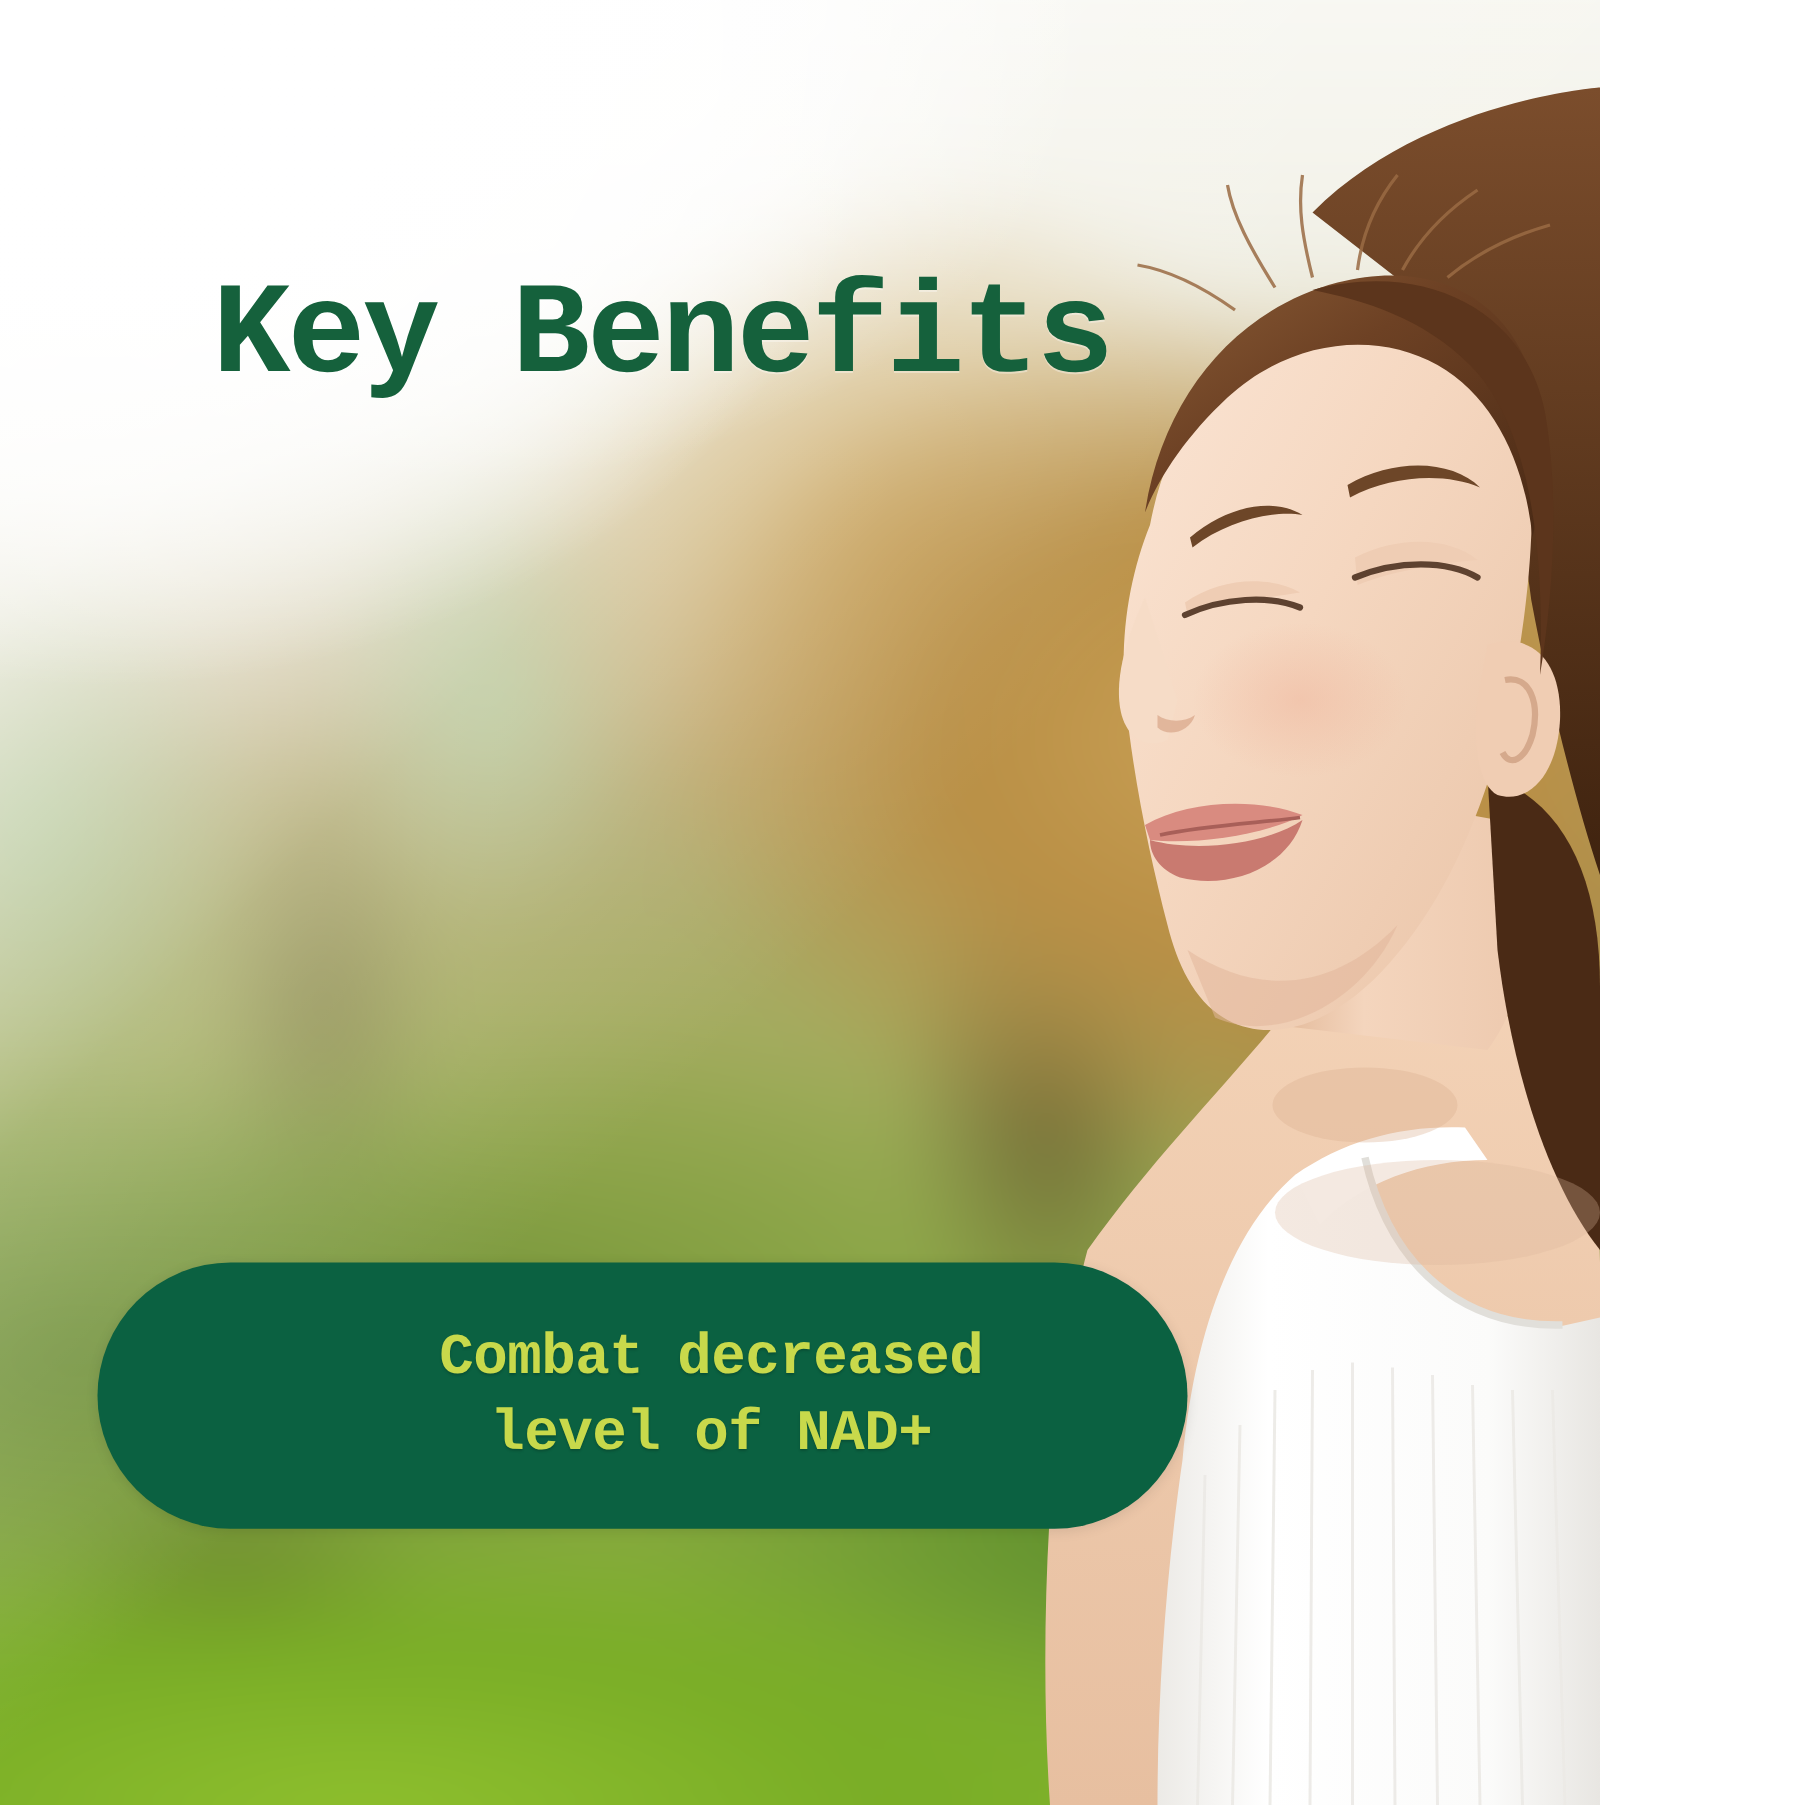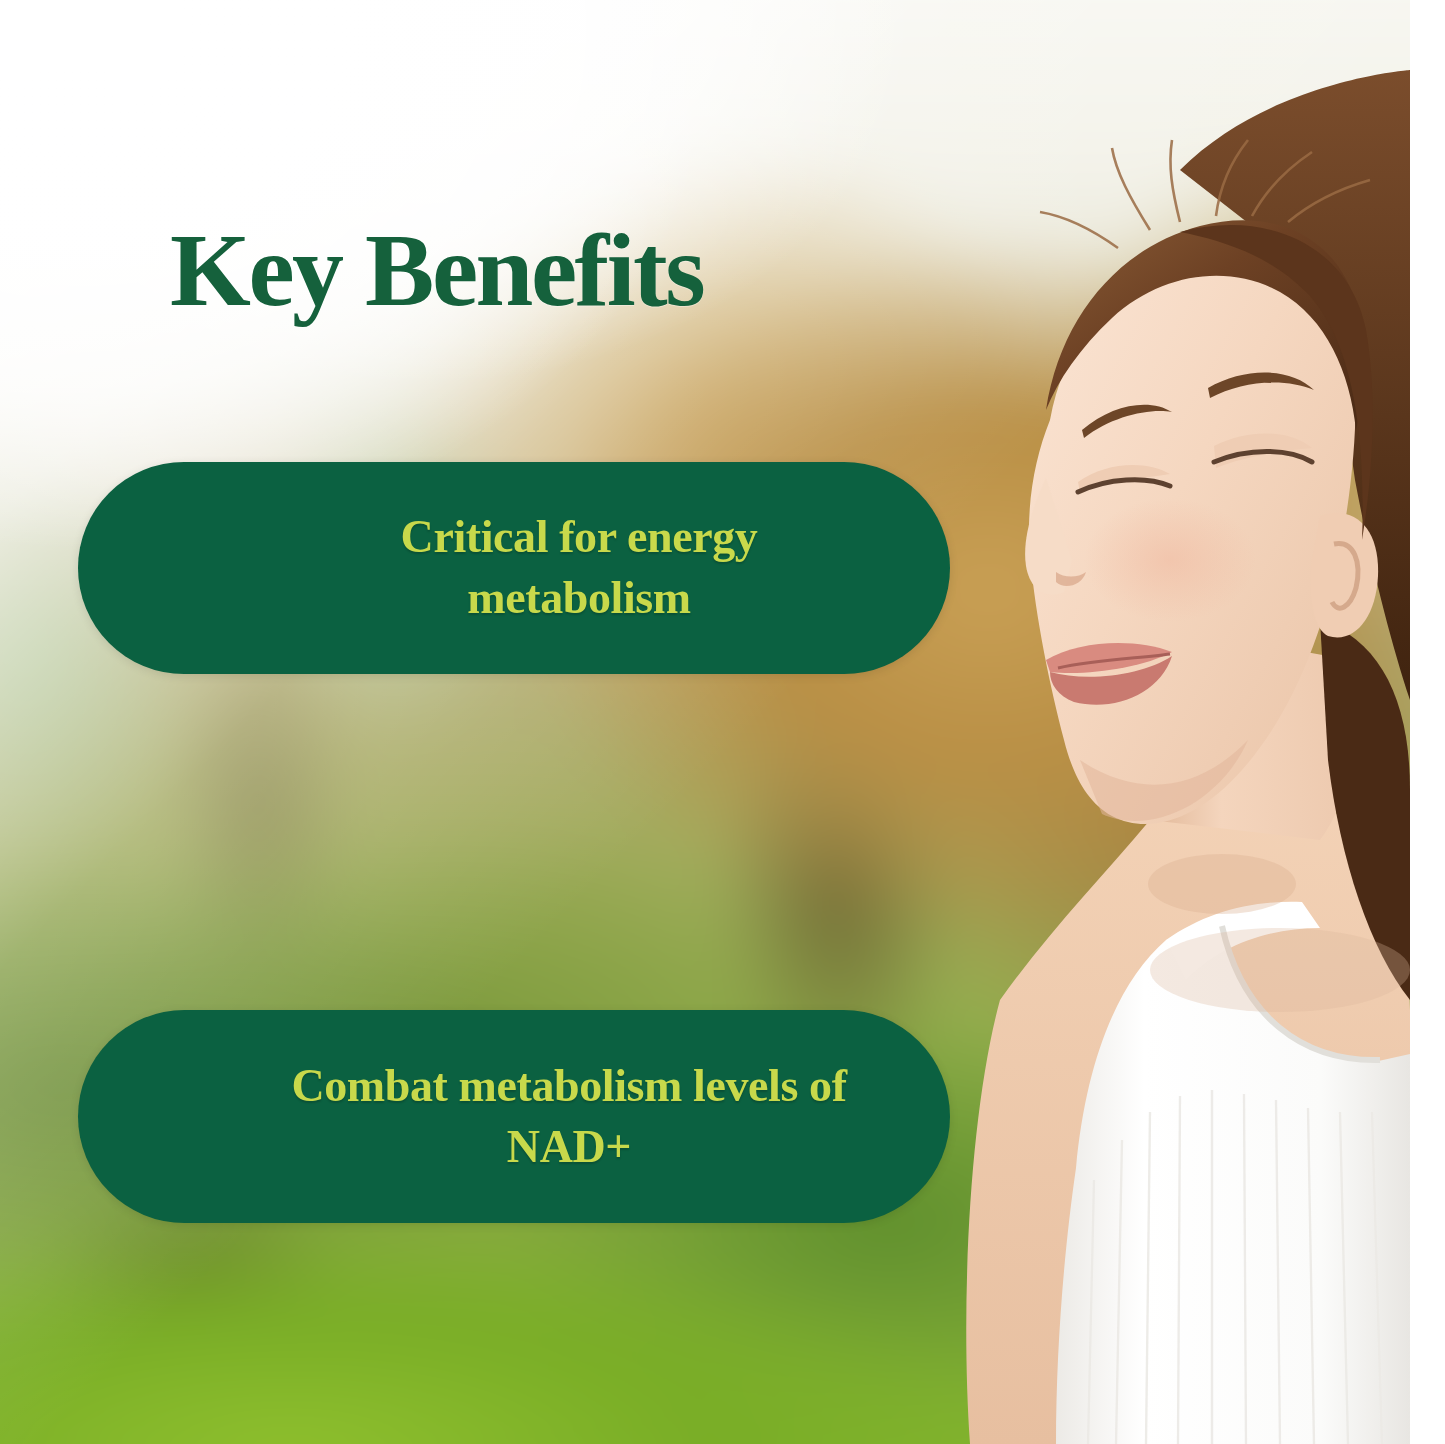--- a/index.html
+++ b/index.html
@@ -2,25 +2,25 @@
 <html><head>
 <meta charset="utf-8">
 <style>
   html, body {
     margin: 0;
     padding: 0;
     background: #ffffff;
   }
   #stage {
     position: relative;
-    width: 1410px;
+    width: 1280px;
     height: 1444px;
     overflow: hidden;
     background: #ffffff;
-    font-family: Liberation Serif, serif;
+    font-family: Liberation Mono, monospace;
     user-select: none;
   }
 
   
   .photo-layer {
     position: absolute;
     inset: 0;
     overflow: hidden;
   }
   .photo-base {
@@ -253,22 +253,19 @@
         </g>
 
         <ellipse cx="430" cy="970" rx="130" ry="42" fill="#dcb79a" opacity="0.30"></ellipse>
         <ellipse cx="372" cy="884" rx="74" ry="30" fill="#d9ae8e" opacity="0.35"></ellipse>
       </g>
     </svg>
   </div>
 
   <div class="title">Key Benefits</div>
 
-  <div class="pill pill-1">
-    <div class="pill-text">Critical for energy metabolism</div>
+
+
+  <div class="pill pill-3">
+    <div class="pill-text">Combat decreased level of NAD+</div>
   </div>
 
-
-  <div class="pill pill-3">
-    <div class="pill-text">Combat metabolism levels of NAD+</div>
-  </div>
-
 </div>
 
 </body></html>

